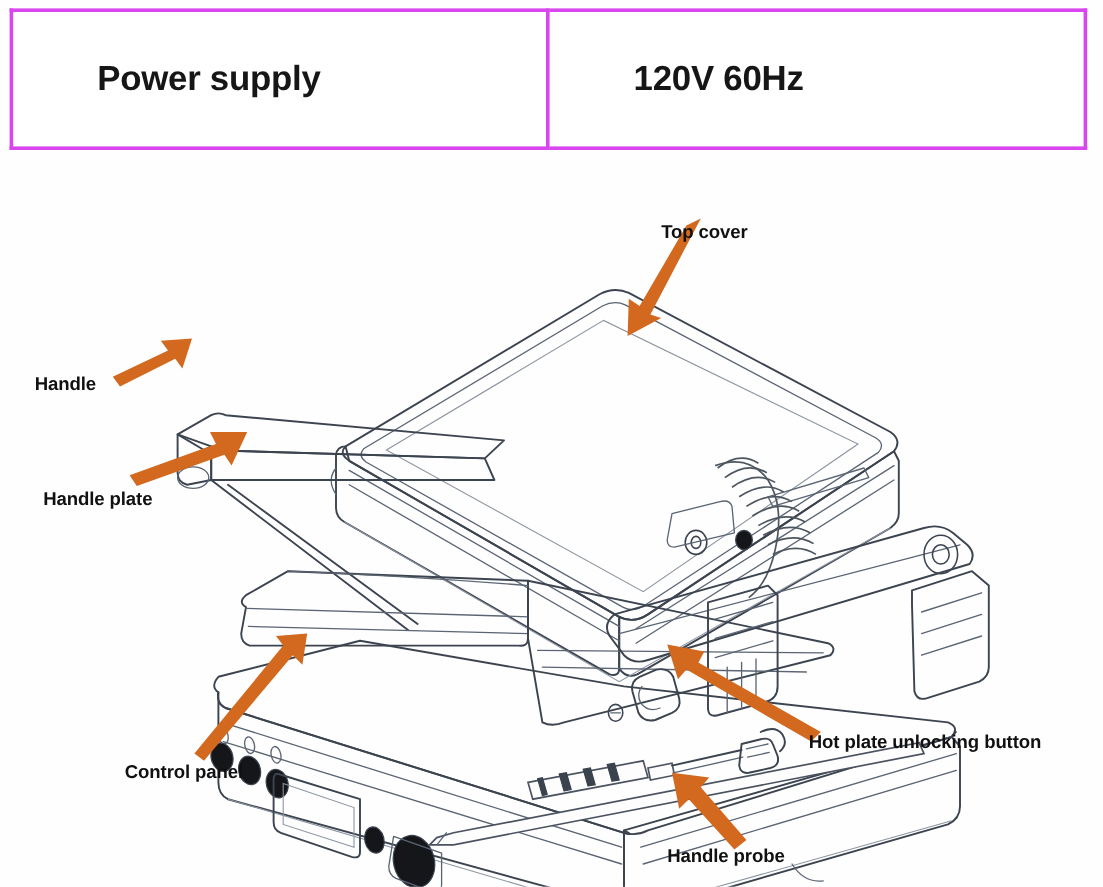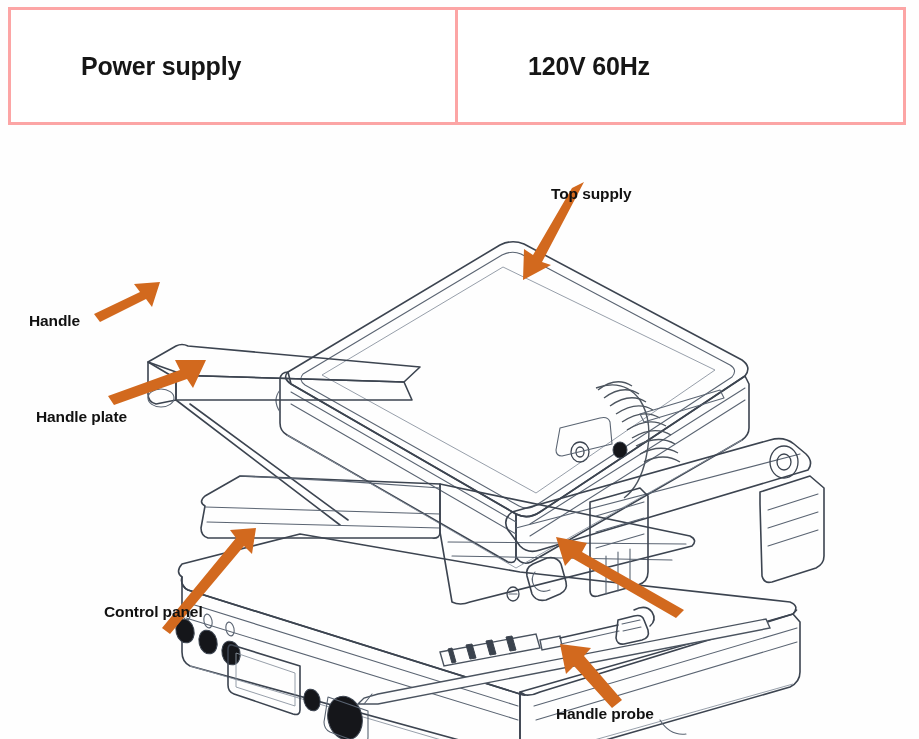--- a/index.html
+++ b/index.html
@@ -31,24 +31,24 @@
     position: absolute;
     left: 8px;
     top: 7px;
     width: 895px;
     height: 118px;
     border-collapse: collapse;
     table-layout: fixed;
     background: #ffffff;
   }
   #spec-table td {
-    border: 3px solid #fca5a5;
+    border: 3px solid #d946ef;
     padding: 0 0 0 70px;
     vertical-align: middle;
-    font-size: 25px;
+    font-size: 29px;
     font-weight: bold;
     letter-spacing: -0.2px;
     color: #161616;
     font-family: "Liberation Sans", "DejaVu Sans", sans-serif;
     font-stretch: condensed;
   }
   #spec-table td.val {
     padding-left: 70px;
   }
   #spec-table tr { height: 59px; }
@@ -77,21 +77,21 @@
     font-size: 15.5px;
     color: #111111;
     white-space: nowrap;
     letter-spacing: -0.1px;
     font-stretch: condensed;
     line-height: 1;
   }
   #label-handle      { left: 29px;  top: 313px; }
   #label-grill-plate { left: 36px;  top: 409px; }
   #label-top-cover   { left: 551px; top: 186px; }
-  #label-control     { left: 104px; top: 604px; }
+  #label-control     { left: 104px; top: 636px; }
   #label-hotplate    { left: 674px; top: 611px; }
   #label-thermal     { left: 556px; top: 706px; }
 
   .line-art { fill: none; stroke: #3c4450; stroke-width: 1.6; stroke-linejoin: round; stroke-linecap: round; }
   .line-art-thin { fill: none; stroke: #5a6472; stroke-width: 1.1; stroke-linejoin: round; stroke-linecap: round; }
   .line-art-faint { fill: none; stroke: #8b94a0; stroke-width: 0.9; }
   .hole { fill: #15161a; stroke: #3c4450; stroke-width: 1; }
   .ring { fill: none; stroke: #3c4450; stroke-width: 1.3; }
   .arrow { fill: #d2691e; }
   .probe-body { fill: #fdfdfd; stroke: #4a535f; stroke-width: 1.4; }
@@ -292,20 +292,21 @@
         <path class="arrow" d="M622 568 L584 524 L591 516 L560 512 L566 542 L574 534 L612 576 Z"></path>
       </g>
 
     </svg>
   </div>
 
   <div class="callout" id="label-handle">Handle</div>
 
   <div class="callout" id="label-grill-plate">Handle plate</div>
 
-  <div class="callout" id="label-top-cover">Top supply</div>
+  <div class="callout" id="label-top-cover">Top cover</div>
 
   <div class="callout" id="label-control">Control panel</div>
 
+  <div class="callout" id="label-hotplate">Hot plate unlocking button</div>
 
   <div class="callout" id="label-thermal">Handle probe</div>
 
 </div>
 
 </body></html>

